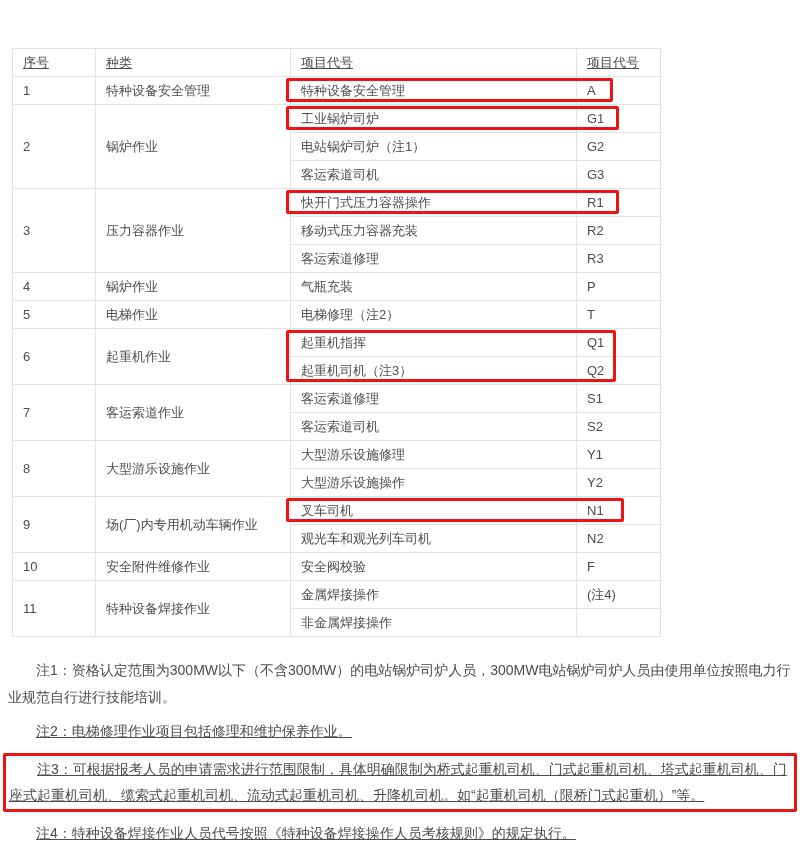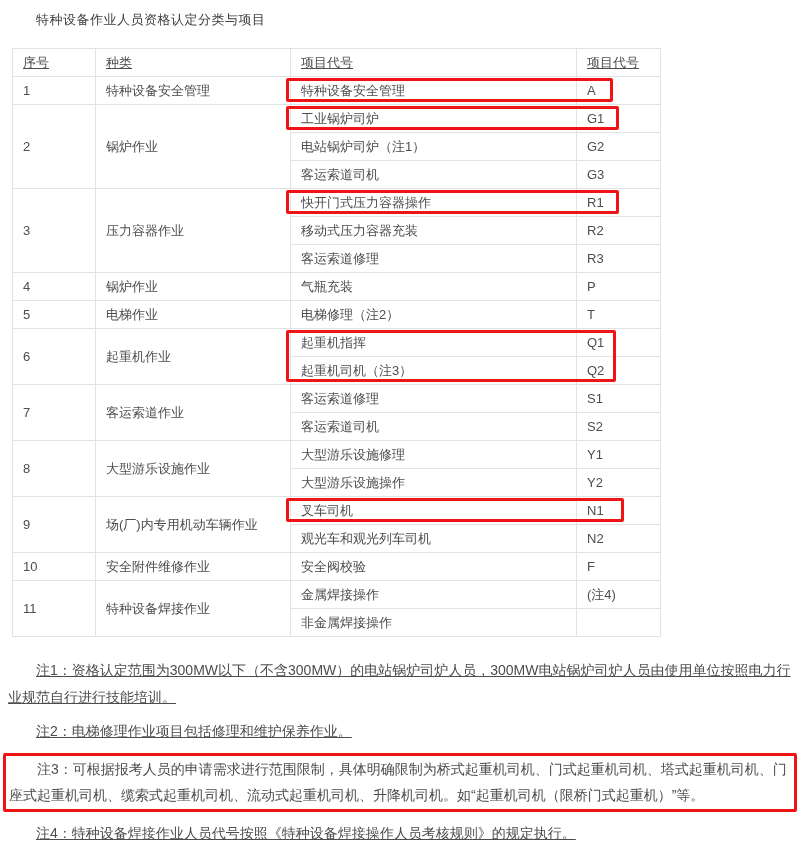--- a/index.html
+++ b/index.html
@@ -44,35 +44,35 @@
     background: transparent;
   }
 
   .note {
     position: absolute; left: 8px; width: 789px;
     font-size: 14px; line-height: 27px;
     color: #4d4d4d;
     text-indent: 2em;
     white-space: pre-line;
   }
-  #note-1 { top: 657px; text-decoration: underline; }
+  #note-1 { top: 657px; }
   #note-2 { top: 718px; text-decoration: underline; }
   #note-3 {
     top: 753px; left: 3px; width: 794px;
     border: 3px solid #ee1414; border-radius: 2px;
     padding: 0 3px 1px 3px;
     line-height: 26px;
+    text-decoration: underline;
   }
   #note-4 { top: 820px; text-decoration: underline; }
 </style>
 </head>
 <body>
 
 <div id="page">
-  <div class="doc-title">特种设备作业人员资格认定分类与项目</div>
 
   <table class="cls-table">
     <colgroup>
       <col style="width:83px">
         <col style="width:195px">
         <col style="width:286px">
         <col style="width:84px">
     </colgroup>
     <thead>
         <tr>

